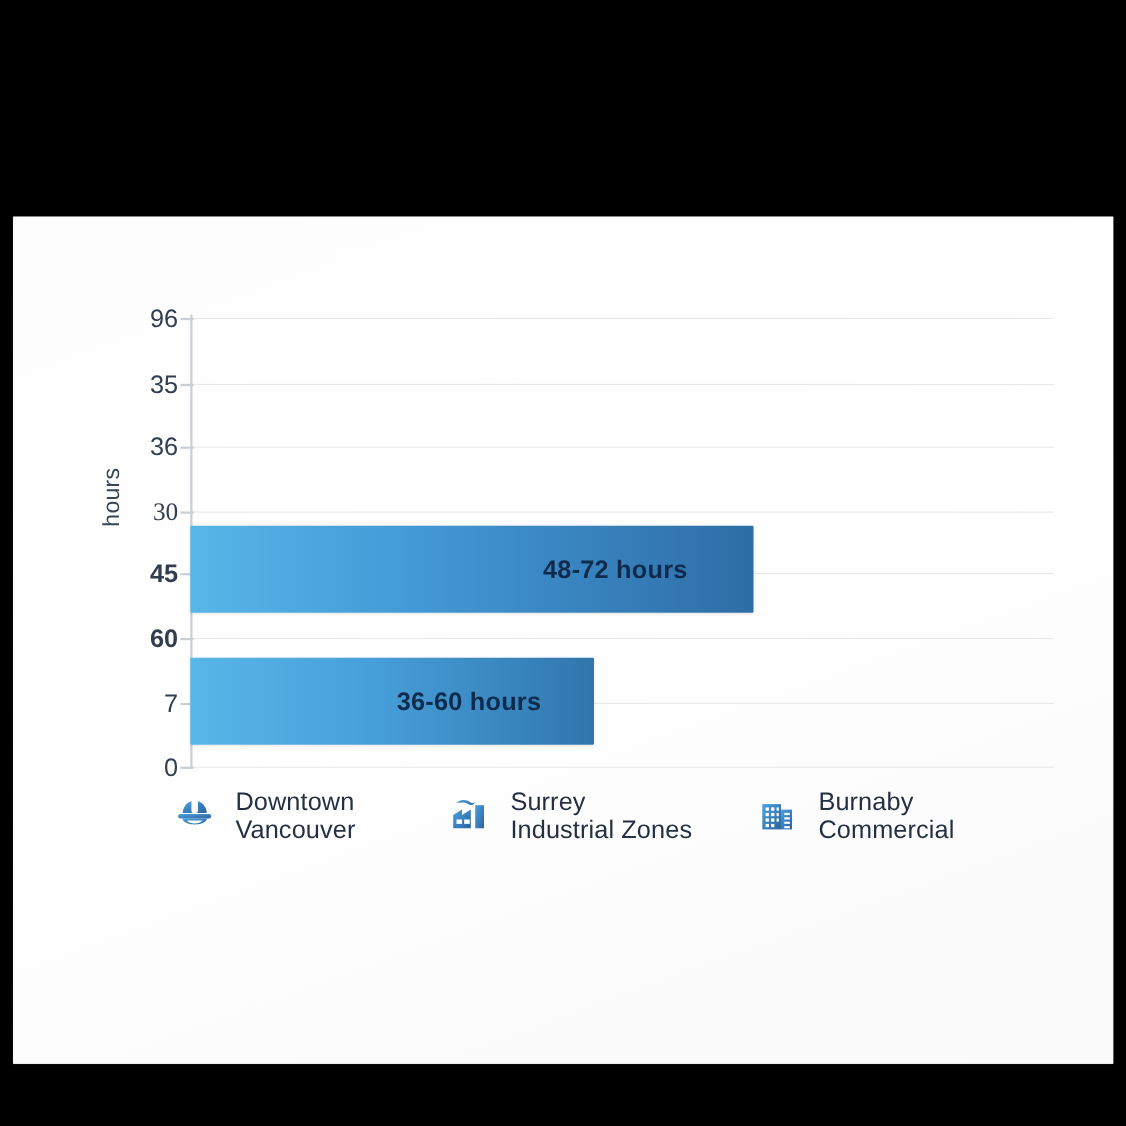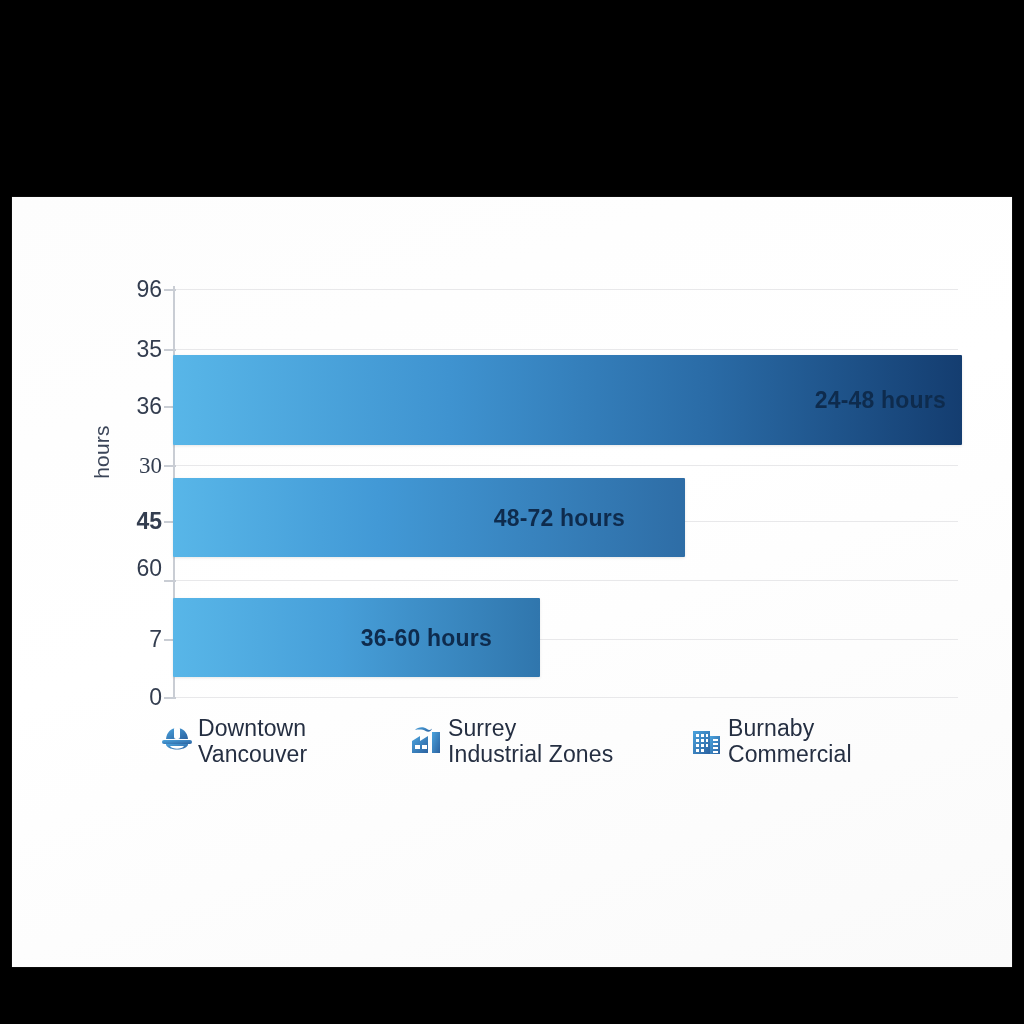--- a/index.html
+++ b/index.html
@@ -127,21 +127,21 @@
     position: absolute;
     left: 0;
     top: 510px;
     width: 1000px;
     height: 110px;
   }
   .legend-item {
     position: absolute;
     display: flex;
     align-items: flex-start;
-    gap: 2px;
+    gap: 18px;
   }
   .legend-icon {
     width: 38px;
     height: 38px;
     flex: 0 0 38px;
     margin-top: 6px;
   }
   .legend-icon svg { display: block; width: 38px; height: 38px; }
   .legend-text {
     font-size: 23px;
@@ -177,30 +177,26 @@
       <div class="tick-mark" style="top:324px;"></div>
       <div class="tick-mark" style="top:383px;"></div>
       <div class="tick-mark" style="top:442px;"></div>
       <div class="tick-mark" style="top:500px;"></div>
 
       <div class="tick-label" style="top:81px;">96</div>
       <div class="tick-label" style="top:141px;">35</div>
       <div class="tick-label" style="top:198px;">36</div>
       <div class="tick-label" style="top:257px;font-family:Liberation Serif, serif;">30</div>
       <div class="tick-label" style="top:313px;font-weight:bold;">45</div>
-      <div class="tick-label" style="top:360px;">60</div>
+      <div class="tick-label" style="top:372px;font-weight:bold;">60</div>
       <div class="tick-label" style="top:431px;">7</div>
       <div class="tick-label" style="top:489px;">0</div>
 
       <div class="axis-title-y">hours</div>
 
-      <div class="bar" style="top:158px; height:90px; width:789px;
-                  background:linear-gradient(90deg,#58b6e8 0%,#3f93d0 35%,#2a6ba6 68%,#143d70 100%);">
-        <span class="bar-label">24-48 hours</span>
-      </div>
 
       <div class="bar" style="top:281px; height:79px; width:512px;
                   background:linear-gradient(90deg,#58b6e8 0%,#4299d6 40%,#2e6da6 100%);">
         <span class="bar-label inside-left" style="left:auto; right:60px;">48-72 hours</span>
       </div>
 
       <div class="bar" style="top:401px; height:79px; width:367px;
                   background:linear-gradient(90deg,#58b6e8 0%,#479fd9 45%,#3076ad 100%);">
         <span class="bar-label inside-left" style="left:auto; right:48px;">36-60 hours</span>
       </div>

